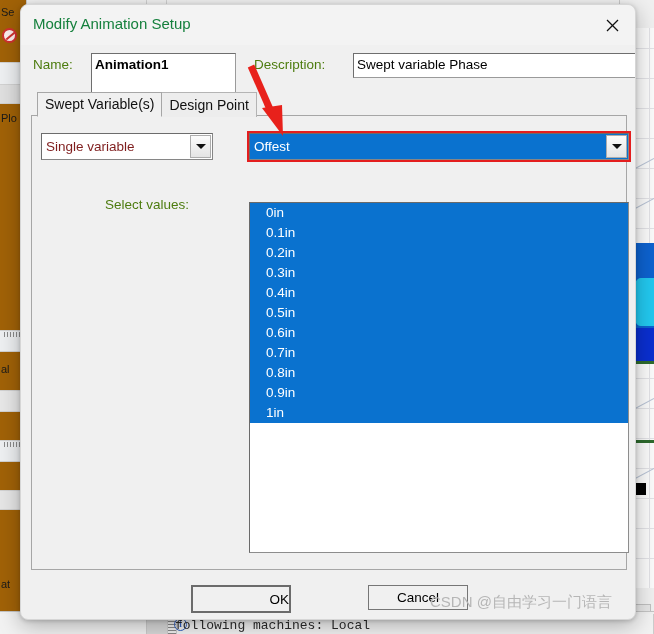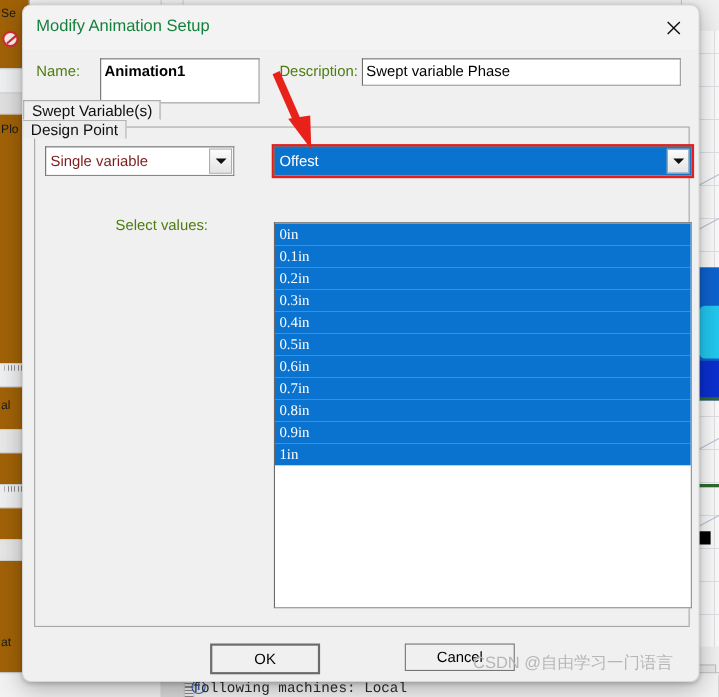--- a/index.html
+++ b/index.html
@@ -139,21 +139,21 @@
     position:absolute;background:#ffffff;
     border:1px solid #9a9a9a;
     border-top-color:#6e6e6e;border-left-color:#6e6e6e;
     box-sizing:border-box;
     font-size:13.5px;color:#000;font-family:"Liberation Sans",sans-serif;
     padding:1px 3px;line-height:20px;
     overflow:hidden;white-space:nowrap;
   }
 
   
-  .tabstrip{position:absolute;left:0;top:86px;height:26px;display:flex;align-items:flex-start;flex-direction:column;}
+  .tabstrip{position:absolute;left:16px;top:86px;height:26px;display:flex;align-items:center;}
   .tab{
     height:25px;box-sizing:border-box;padding:0 7px;
     font-size:14px;color:#101010;font-family:"Liberation Sans",sans-serif;
     display:flex;align-items:center;white-space:nowrap;
     background:#f0f0f0;
     border:1px solid #a0a0a0;border-bottom:none;
     position:relative;cursor:pointer;
   }
   .tab.active{
     background:#f0f0f0;border-color:#a6a6a6;border-bottom:1px solid #f0f0f0;
@@ -203,38 +203,39 @@
   }
 
   
   .listbox{
     position:absolute;left:228px;top:197px;width:380px;height:351px;
     background:#ffffff;box-sizing:border-box;
     border:1px solid #8d8d8d;border-top-color:#6a6a6a;border-left-color:#6a6a6a;
     overflow:hidden;
   }
   .lb-item{
-    height:20px;line-height:20px;padding-left:4px;
-    font-size:13.5px;color:#000;font-family:Liberation Serif, serif;
+    height:20px;line-height:20px;padding-left:16px;
+    font-size:13.5px;color:#000;font-family:Liberation Sans, sans-serif;
     white-space:nowrap;cursor:pointer;
   }
   .lb-item.sel{background:#0a72cf;color:#ffffff;}
 
   
   .btn{
     position:absolute;box-sizing:border-box;
     background:#f0f0f0;
     border:1px solid #767676;
     font-size:13.5px;color:#000;font-family:"Liberation Sans",sans-serif;
     display:flex;align-items:center;justify-content:center;
     cursor:pointer;
   }
   .btn.default{
     border:2px solid #6b6b6b;
     box-shadow:inset 0 0 0 1px #f0f0f0;
+    justify-content:flex-end;
   }
 
   
   #arrow{position:absolute;left:236px;top:60px;width:70px;height:80px;pointer-events:none;}
 
   
   .watermark{
     position:absolute;left:430px;top:593px;font-size:15px;
     color:#b6b6b6;font-family:"Liberation Sans",sans-serif;white-space:nowrap;
     pointer-events:none;
@@ -306,21 +307,21 @@
         <line x1="1" y1="1" x2="12" y2="12" stroke="#101010" stroke-width="1.3"></line>
         <line x1="12" y1="1" x2="1" y2="12" stroke="#101010" stroke-width="1.3"></line>
       </svg>
     </div>
   </div>
 
   <div class="lbl" style="left:12px;top:52px;">Name:</div>
   <div class="tfield" style="left:70px;top:48px;width:145px;height:41px;font-weight:bold;">Animation1</div>
 
   <div class="lbl" style="left:233px;top:52px;">Description:</div>
-  <div class="tfield" style="left:308px;top:48px;width:290px;height:25px;">Swept variable Phase</div>
+  <div class="tfield" style="left:332px;top:48px;width:290px;height:25px;">Swept variable Phase</div>
 
   <div class="tabstrip">
     <div class="tab active">
       <span>Swept Variable(s)</span>
     </div>
     <div class="tab inactive">
       <span>Design Point</span>
     </div>
   </div>
 

